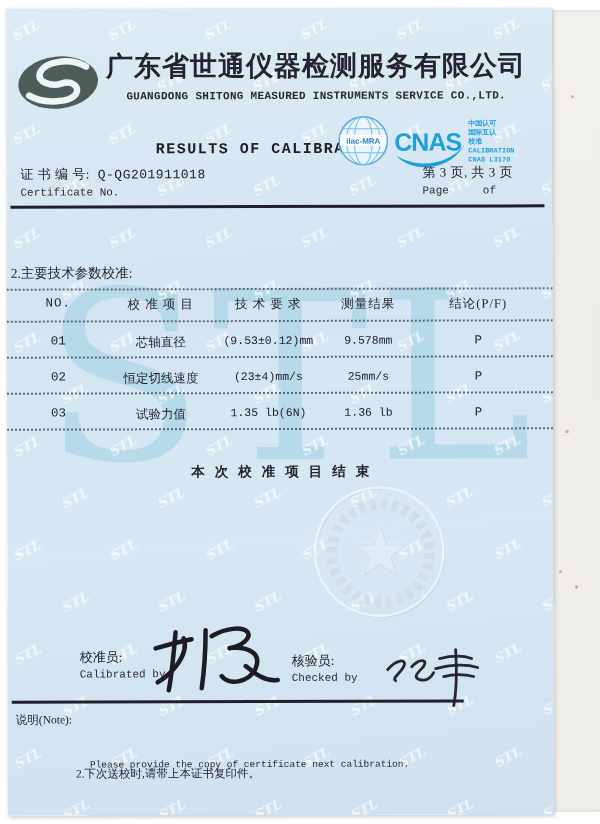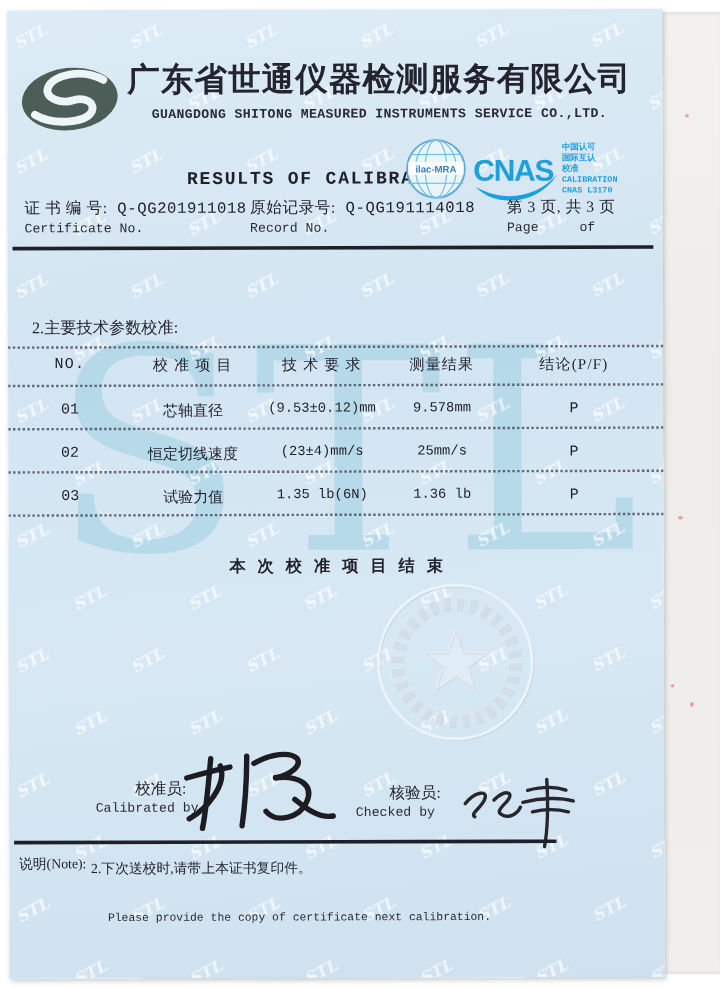--- a/index.html
+++ b/index.html
@@ -39,21 +39,21 @@
   .cnas-txt{left:462px;top:112px;width:80px;font-size:7px;line-height:9px;font-weight:700;color:#1fa0dc;}
   .meta-cn{font-size:13px;letter-spacing:.5px;color:#20202a;}
   .meta-en{font-size:11px;color:#2a2a34;}
   .hline{position:absolute;background:#20202a;height:2.5px;}
   .dots{position:absolute;left:0;width:100%;border-top:2px dotted rgba(60,60,75,.75);height:0;}
   .trow{position:absolute;left:4px;width:530px;display:flex;font-size:12.5px;color:#1f1f29;}
   .trow span{display:block;text-align:center;}
   .c1{width:95px;}.c2{width:110px;}.c3{width:105px;}.c4{width:95px;}.c5{width:125px;}
   .thead span{letter-spacing:1px;}
   .closing{left:0;top:455px;width:100%;text-align:center;font-size:13.5px;font-weight:600;letter-spacing:10px;text-indent:10px;color:#23232d;}
-  .sig-label{font-size:13px;color:#20202a;margin-left:33px;}
+  .sig-label{font-size:13px;color:#20202a;}
   .sig-sub{font-size:11px;color:#2a2a34;}
   .note-cn{font-size:11.5px;color:#22222c;}
   .note-en{font-size:9.5px;color:#2a2a34;}
 </style>
 </head>
 <body>
 
 <div>
 
   <div class="scan-margin">
@@ -121,36 +121,31 @@
         <div>CALIBRATION</div>
         <div>CNAS L3170</div>
       </div>
 
       <div class="abs" style="left:14px;top:156px;">
         <span class="meta-cn cn">证 书 编 号:</span>
         <span class="meta-cn mono" style="margin-left:4px;">Q-QG201911018</span>
         <div class="meta-en mono" style="margin-top:3px;">Certificate No.</div>
       </div>
 
-      <div class="abs" style="left:202px;top:156px;">
-        <span class="meta-cn cn">原始记录号:</span>
-        <span class="meta-cn mono" style="margin-left:4px;">Q-QG191114018</span>
-        <div class="meta-en mono" style="margin-top:3px;">Record No.</div>
-      </div>
 
       <div class="abs" style="left:416px;top:156px;">
         <div class="meta-cn cn">第 3 页, 共 3 页</div>
         <div class="meta-en mono" style="margin-top:3px;">
           <span>Page</span><span style="display:inline-block;width:34px;"></span><span>of</span>
         </div>
       </div>
 
       <div class="hline" style="left:4px;top:197px;width:534px;"></div>
 
-      <div class="abs cn" style="left:20px;top:256px;font-size:13.5px;">2.主要技术参数校准:</div>
+      <div class="abs cn" style="left:4px;top:256px;font-size:13.5px;">2.主要技术参数校准:</div>
 
       <div>
         <div class="dots" style="top:280px;"></div>
 
         <div class="trow thead" style="top:288px;">
           <span class="c1 mono">NO.</span>
           <span class="c2 cn">校 准 项 目</span>
           <span class="c3 cn">技 术 要 求</span>
           <span class="c4 cn">测量结果</span>
           <span class="c5 cn">结论(P/F)</span>
@@ -216,18 +211,18 @@
           <path d="M60,17 C72,14 84,14 92,17"></path>
           <path d="M56,27 C72,23 88,23 98,26"></path>
           <path d="M76,8 C77,26 77,48 74,64"></path>
           <path d="M64,35 C76,32 86,33 94,35"></path>
         </g>
       </svg>
 
       <div class="hline" style="left:4px;top:692px;width:452px;"></div>
 
       <div class="abs note-cn cn" style="left:8px;top:704px;">说明(Note):</div>
-      <div class="abs note-cn cn" style="left:68px;top:708px;">2.下次送校时,请带上本证书复印件。</div>
+      <div class="abs note-cn cn" style="left:68px;top:758px;">2.下次送校时,请带上本证书复印件。</div>
       <div class="abs note-en mono" style="left:82px;top:751px;">Please provide the copy of certificate next calibration.</div>
 
     </div>
   </div>
 </div>
 
 </body></html>

